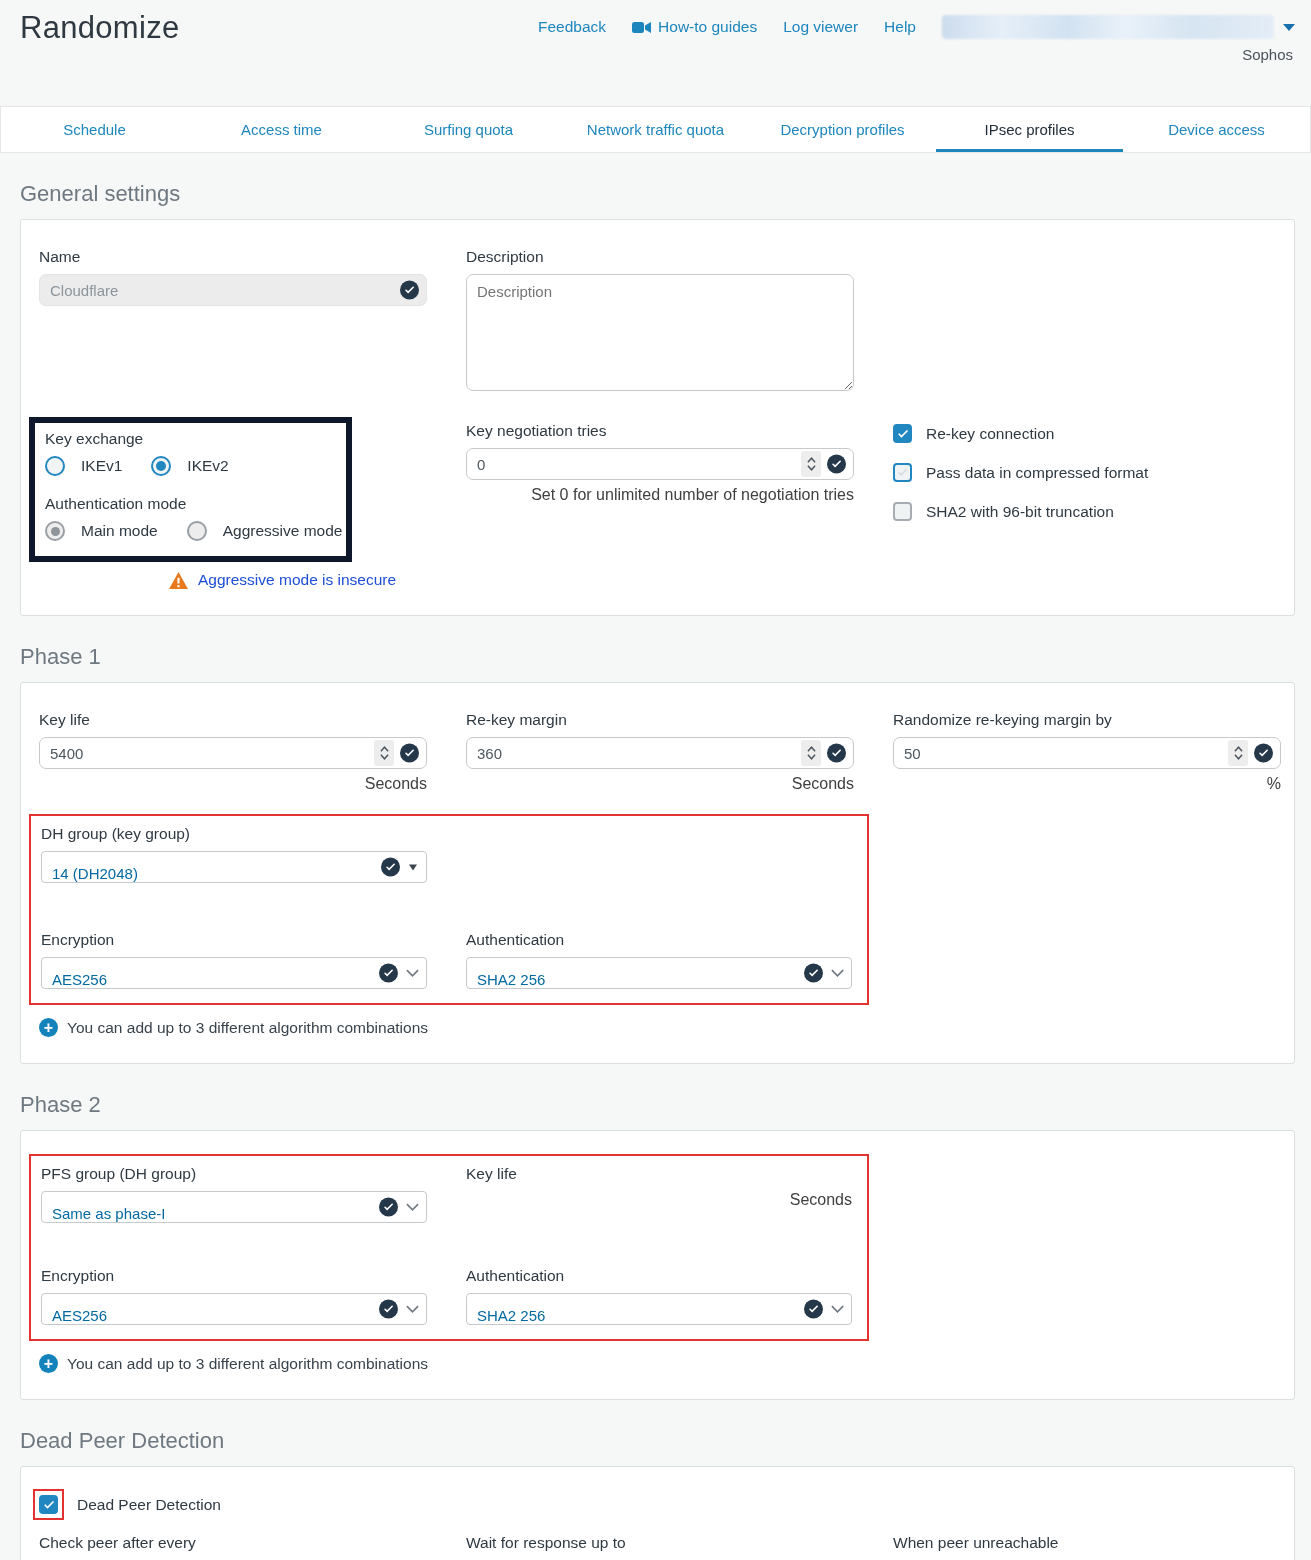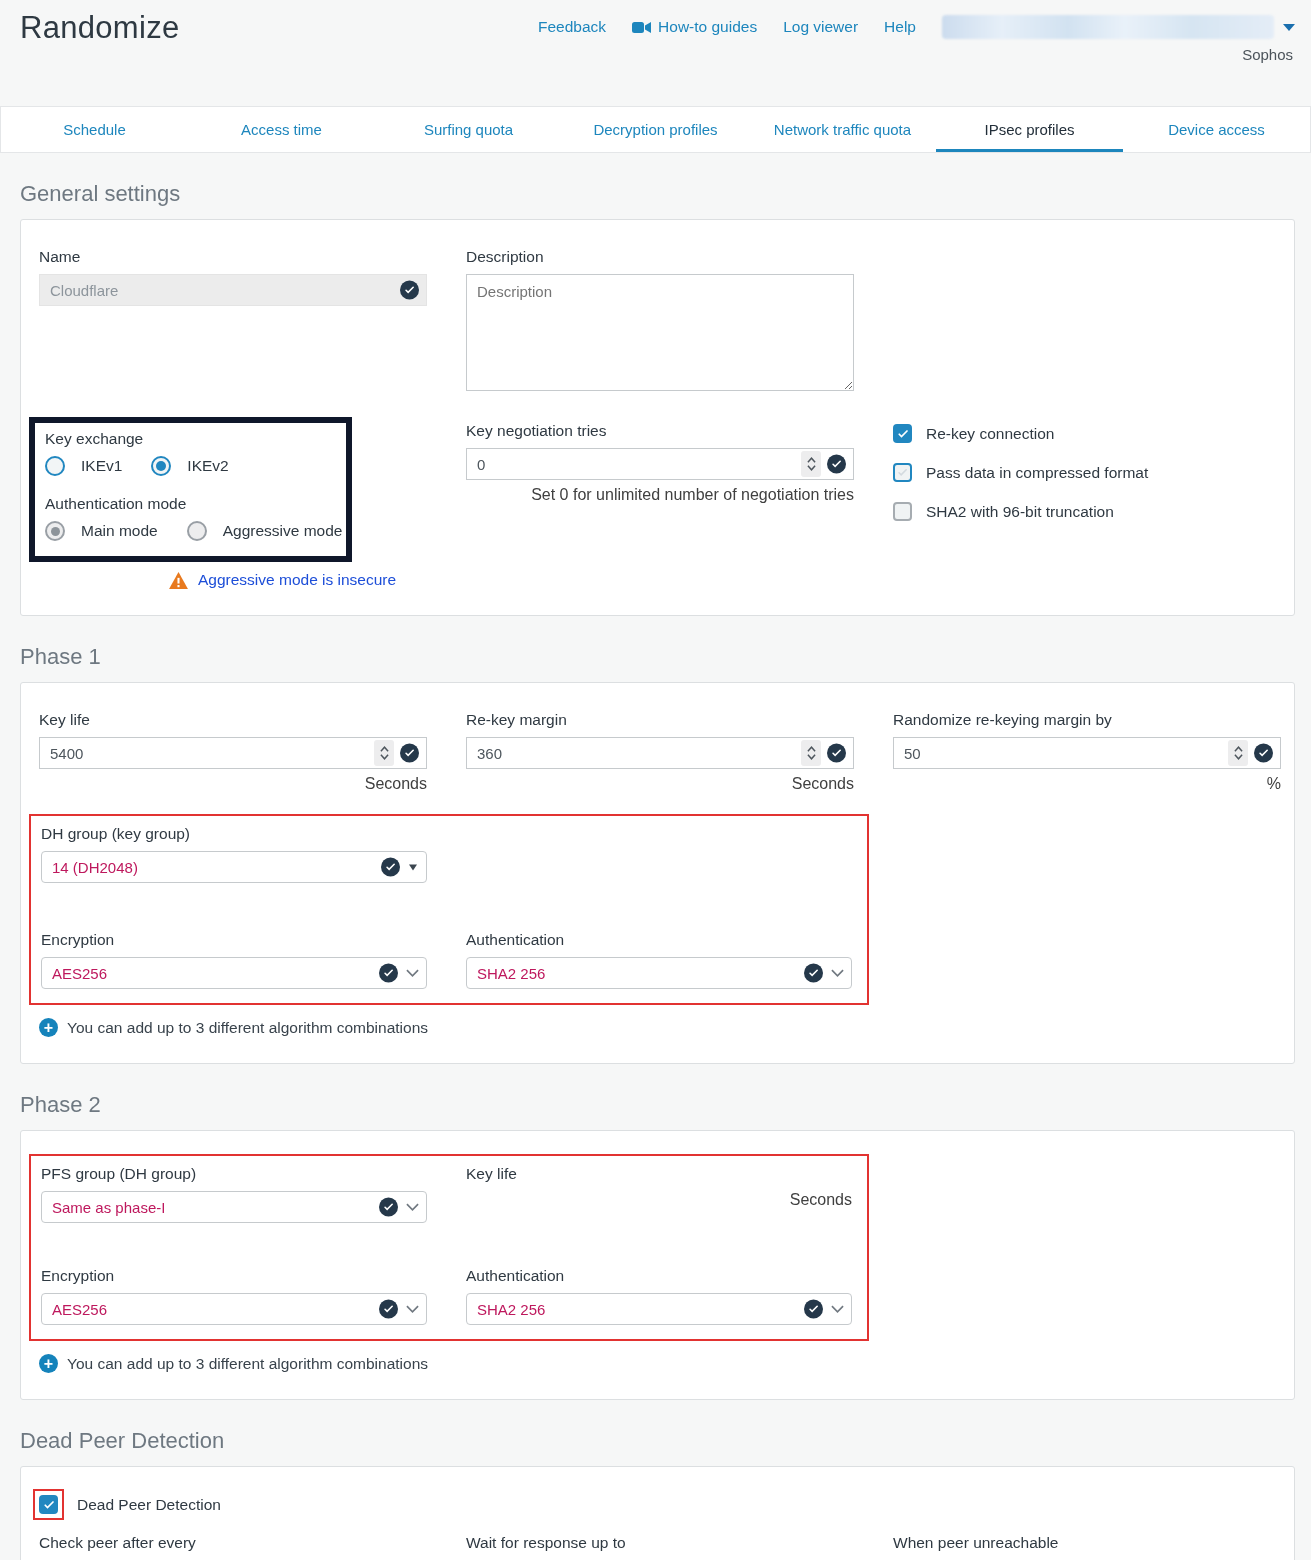--- a/index.html
+++ b/index.html
@@ -28,21 +28,21 @@
   .tab.active { color:#222e39; box-shadow:inset 0 -3px 0 #1d86bd; }
   
   .section-heading { margin:28px 0 12px 20px; font-size:22px; font-weight:400; color:#6e7881; }
   .panel { margin:0 16px 0 20px; background:#fff; border:1px solid #dcdfe1; border-radius:3px; }
   .panel-body { padding:28px 13px 26px 18px; }
   .grid3 { display:grid; grid-template-columns:1fr 1fr 1fr; column-gap:39px; }
   .grid2 { display:grid; grid-template-columns:1fr 1fr; column-gap:39px; }
   
   .flabel { font-size:15.5px; color:#2f3942; margin-bottom:8px; }
   .iwrap { position:relative; }
-  .txt { width:100%; height:32px; border:1px solid #c6cacd; border-radius:0; padding:0 64px 0 10px;
+  .txt { width:100%; height:32px; border:1px solid #c6cacd; border-radius:7px; padding:0 64px 0 10px;
          font:15px "Liberation Sans",sans-serif; color:#4e565d; background:#fff; outline:none; }
   .txt.disabled { background:#ececec; border-color:#e4e4e4; color:#8d959c; }
   textarea.txt { height:117px; padding:8px 10px; resize:both; }
   .helper { margin-top:6px; text-align:right; font-size:16px; color:#404040; }
   .badge { position:absolute; right:8px; top:50%; transform:translateY(-50%); width:19px; height:19px;
            border-radius:50%; background:#25384a; display:flex; align-items:center; justify-content:center; }
   .spin { position:absolute; right:33px; top:50%; transform:translateY(-50%); width:20px; height:26px;
           background:#ededee; border-radius:3px; display:flex; align-items:center; justify-content:center; cursor:pointer; }
   .sel-field .badge { right:28px; }
   .chev { position:absolute; right:7px; top:50%; transform:translateY(-50%); display:flex; cursor:pointer; }
@@ -64,22 +64,22 @@
   
   .redbox-kx { display:inline-block; border:6px solid #0f172a; margin-left:-10px; padding:7px 4px 15px 10px; }
   .redspan2 { grid-column:1 / 3; border:2px solid #e23331; margin:21px -15px 0 -10px; padding:9px 15px 14px 10px; }
   .red-outline { border:2px solid #e23331; padding:4px; display:inline-flex; align-items:center; }
   
   .warn { display:flex; align-items:center; gap:10px; margin:9px 0 0 130px; color:#1d4ed8; font-size:15.5px; }
   .note { display:flex; align-items:center; gap:9px; margin-top:13px; font-size:15.5px; color:#39434c; }
   .plus { width:19px; height:19px; border-radius:50%; background:#1583bb; color:#fff; display:flex; align-items:center;
           justify-content:center; font-size:16px; font-weight:bold; line-height:1; flex:none; cursor:pointer; }
   .dpd-head { display:flex; align-items:center; gap:13px; margin:-4px 0 14px -6px; font-size:15.5px; color:#2f3942; }
-  .fake-field { display:flex; align-items:center; position:relative; width:100%; height:32px; border:1px solid #c6cacd;
-                border-radius:4px; padding:0 64px 0 10px; font-size:15px; color:#be185d; background:#fff; cursor:pointer; }
+  .fake-field { display:flex; align-items:flex-end; position:relative; width:100%; height:32px; border:1px solid #c6cacd;
+                border-radius:4px; padding:0 64px 0 10px; font-size:15px; color:#0369a1; background:#fff; cursor:pointer; }
   .mt22 { margin-top:22px; }
   .mt48 { margin-top:48px; }
   .mt44 { margin-top:44px; }
 </style>
 </head>
 <body>
 
 <div class="header">
   <div class="page-title">Randomize</div>
   <div class="top-right">
@@ -108,22 +108,22 @@
       </span>
     </div>
     <div class="brand">Sophos</div>
   </div>
 </div>
 
 <div class="tabs">
   <div class="tab">Schedule</div>
   <div class="tab">Access time</div>
   <div class="tab">Surfing quota</div>
+  <div class="tab">Network traffic quota</div>
   <div class="tab">Decryption profiles</div>
-  <div class="tab">Network traffic quota</div>
   <div class="tab active">IPsec profiles</div>
   <div class="tab">Device access</div>
 </div>
 
 <div class="section-heading">General settings</div>
 <div class="panel">
   <div class="panel-body">
     <div class="grid3">
       <div>
         <div class="flabel">Name</div>

